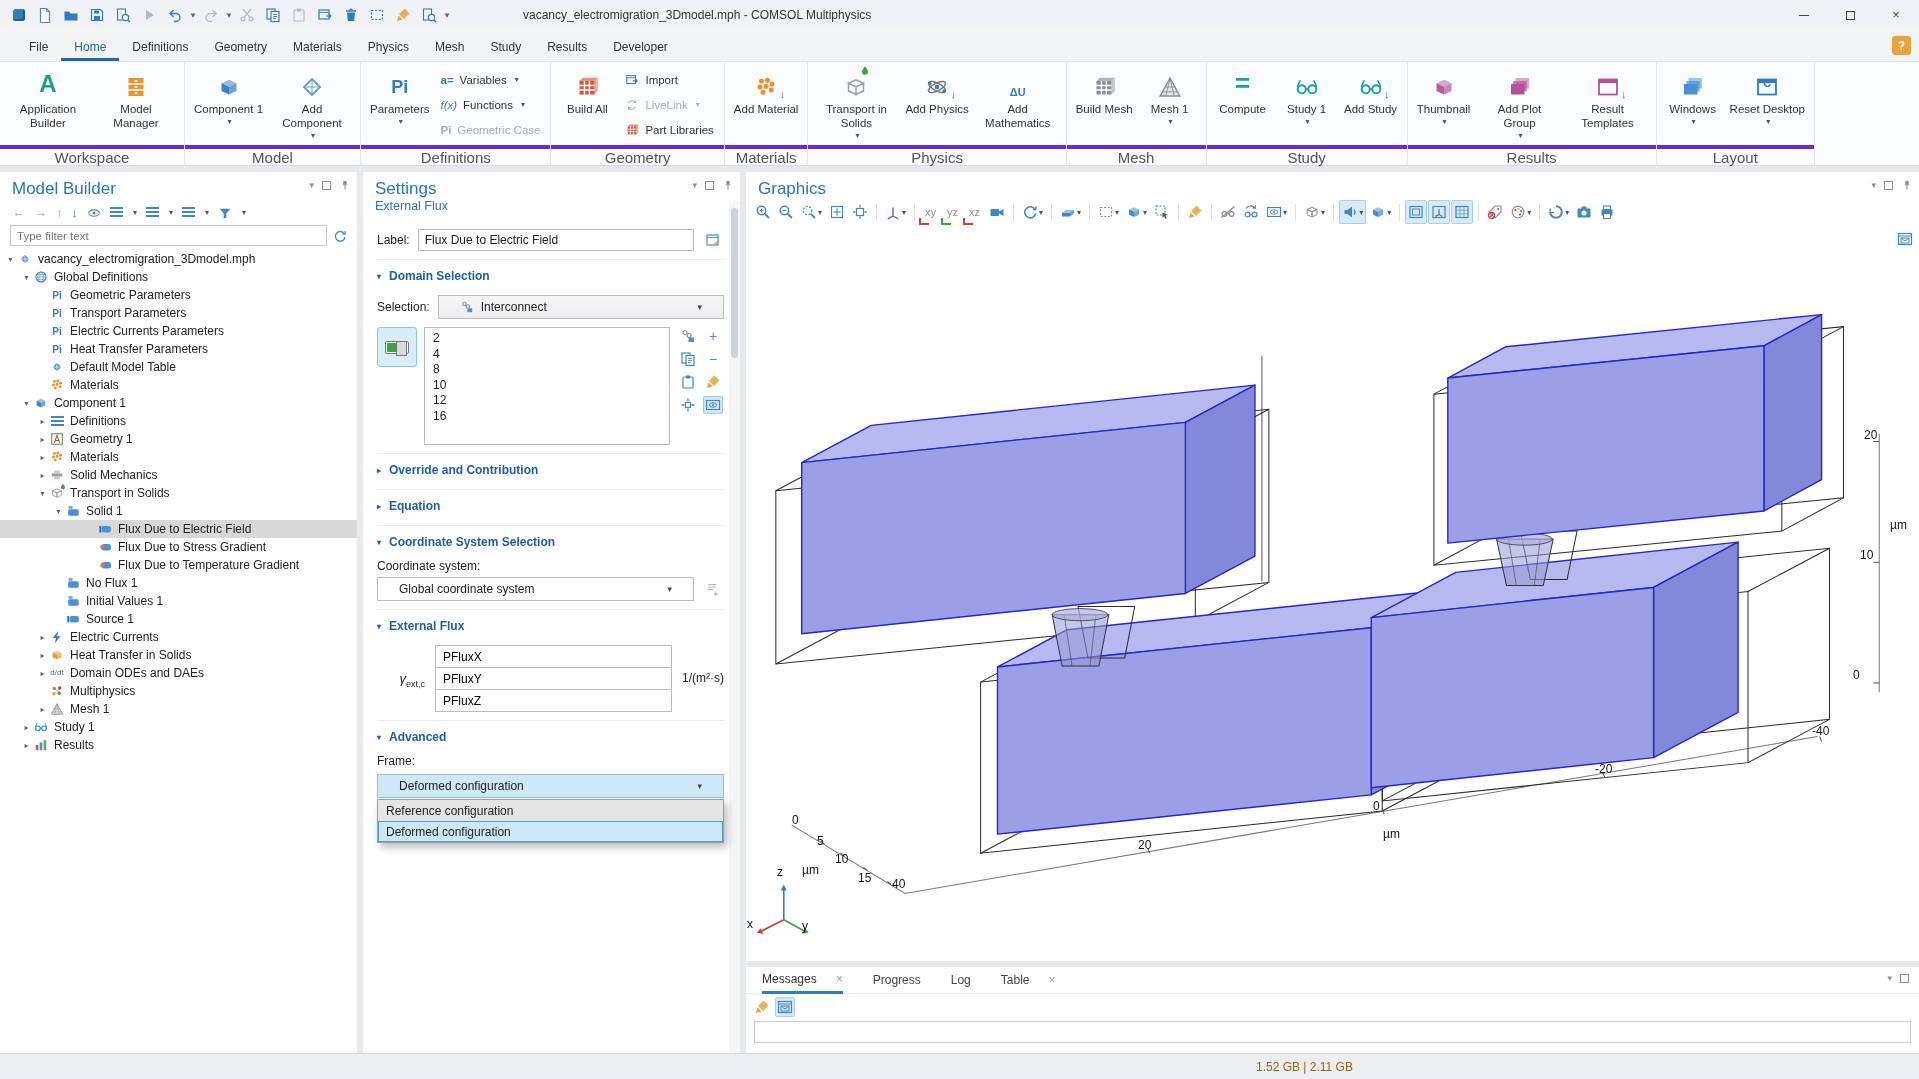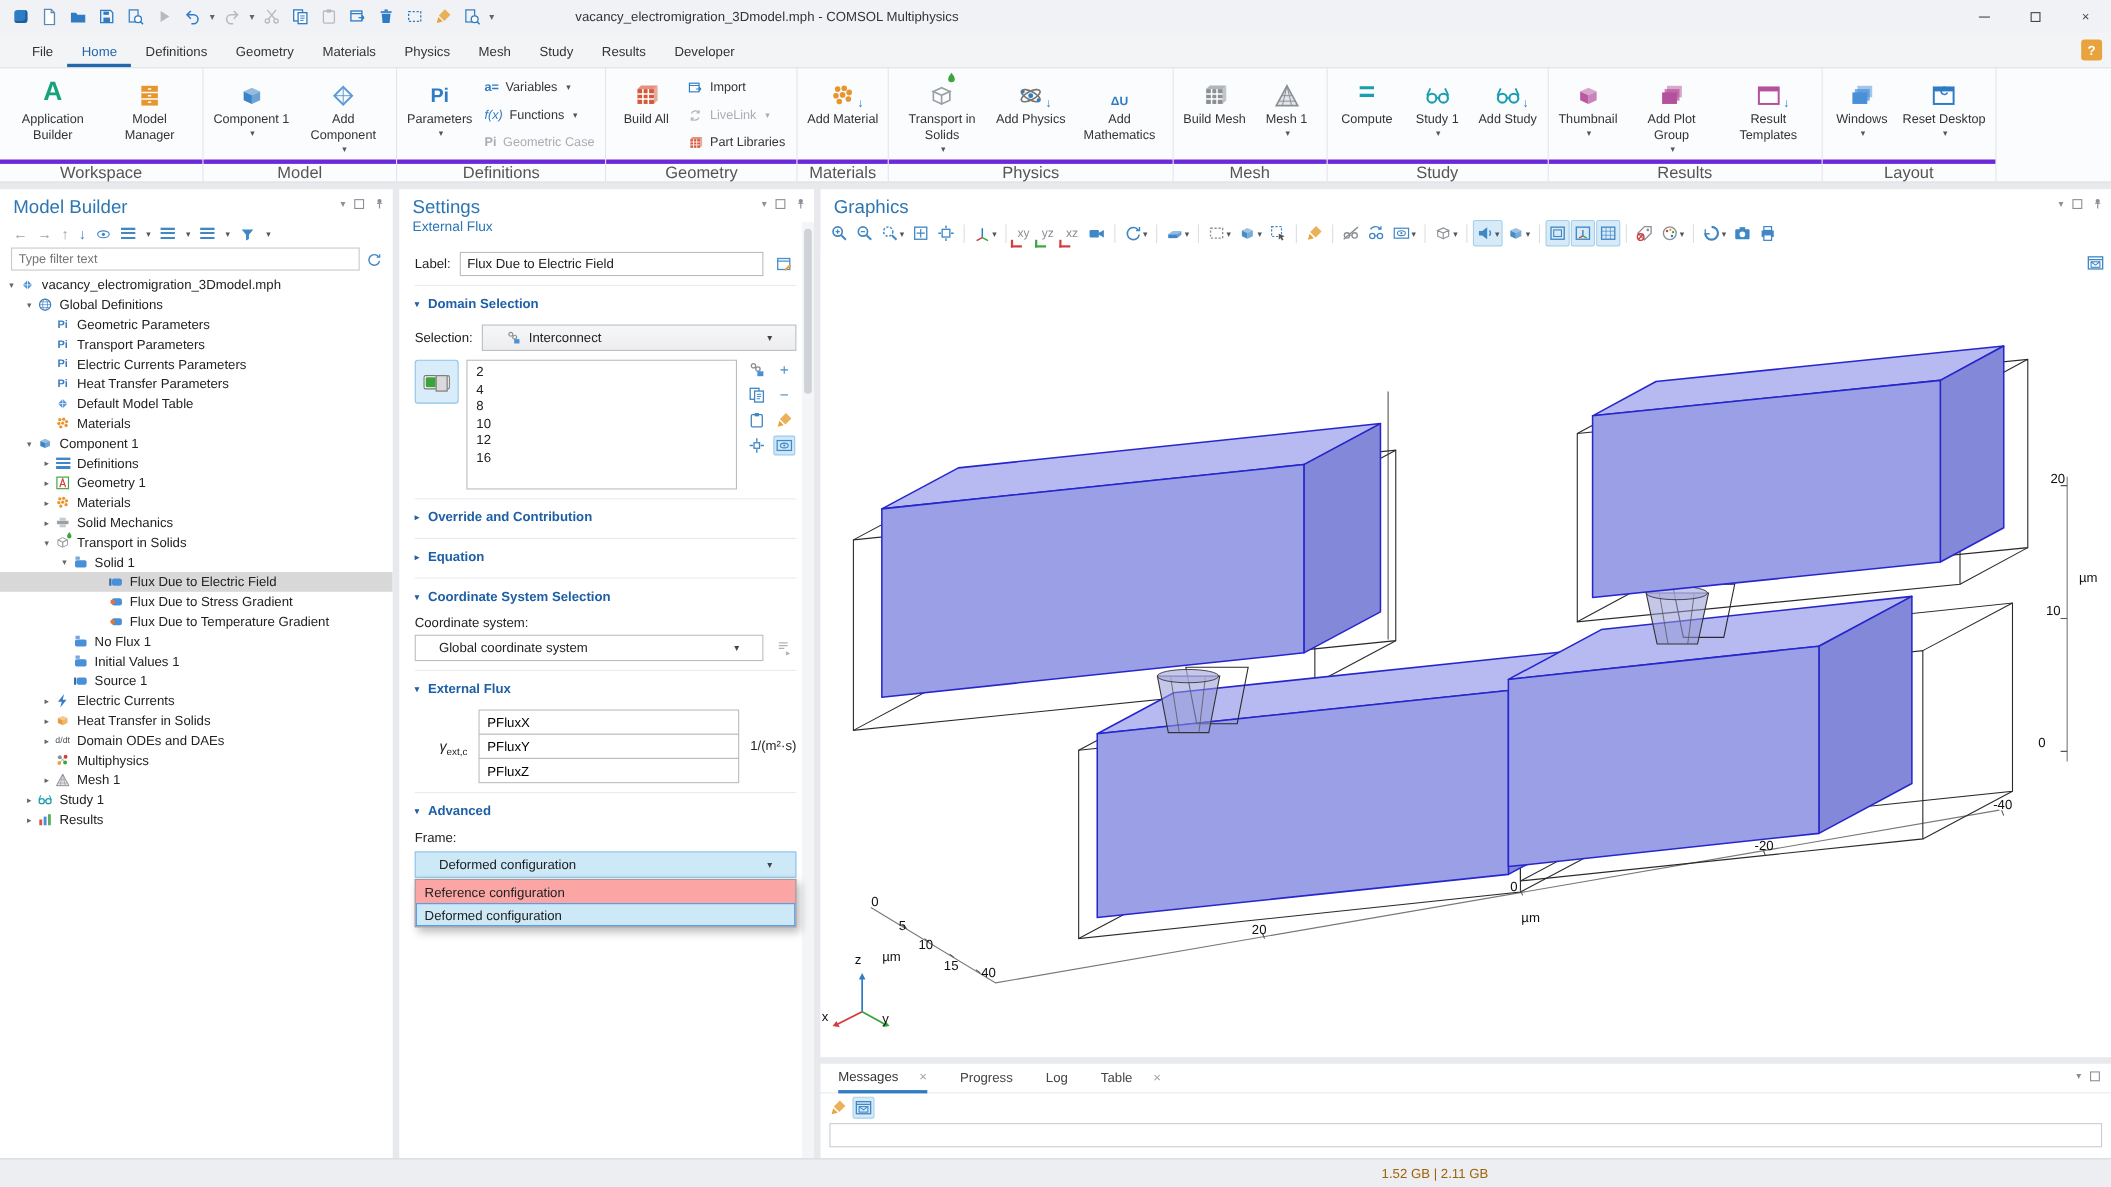--- a/index.html
+++ b/index.html
@@ -93,21 +93,21 @@
   .sbtn.hl{background:#cfe7f8;border:1px solid #9ccaeb;border-radius:2px}
   .pm{font-size:14px;color:#4a90c9;line-height:1}
   .fluxrow{display:flex;align-items:flex-start;gap:10px;margin:8px 0}
   .gsym{width:48px;text-align:right;padding-top:26px;font-style:italic;font-size:13px;color:#222;flex:none}
   .gsym sub{font-size:9px;font-style:normal}
   .fluxfields{flex:1;display:flex;flex-direction:column}
   .fluxfields input{height:23px;border:1px solid #b9bdc2;padding:0 7px;font:12px "Liberation Sans",sans-serif;margin-top:-1px;background:#fff}
   .fluxfields input:first-child{margin-top:0}
   .unit{padding-top:26px;flex:none}
   .framewrap{position:relative;display:flex;margin:6px 0}
-  .ddlist{position:absolute;top:25px;left:0;right:0;background:#fca5a5;border:1px solid #9a9ea5;box-shadow:3px 4px 8px rgba(0,0,0,.28);z-index:9}
+  .ddlist{position:absolute;top:25px;left:0;right:0;background:#e5e5e5;border:1px solid #9a9ea5;box-shadow:3px 4px 8px rgba(0,0,0,.28);z-index:9}
   .opt{height:21px;display:flex;align-items:center;padding:0 7px;border:1px solid transparent}
   .opt.selopt{background:#cde8f7;border-color:#4a9be0}
   .vscroll{position:absolute;right:0;top:30px;bottom:0;width:11px;background:#f4f5f7}
   .vthumb{position:absolute;left:2px;right:2px;top:6px;height:150px;background:#cfd3d8;border-radius:4px}
 
   
   .graphics{flex:1;display:flex;flex-direction:column;min-height:0}
   .gtools{display:flex;align-items:center;padding:1px 6px 3px;gap:1px}
   .gbtn{height:24px;min-width:21px;display:flex;align-items:center;justify-content:center;color:#3f87c5;padding:0 2px;border:1px solid transparent;border-radius:2px}
   .gbtn.gray{color:#8a8f96}

